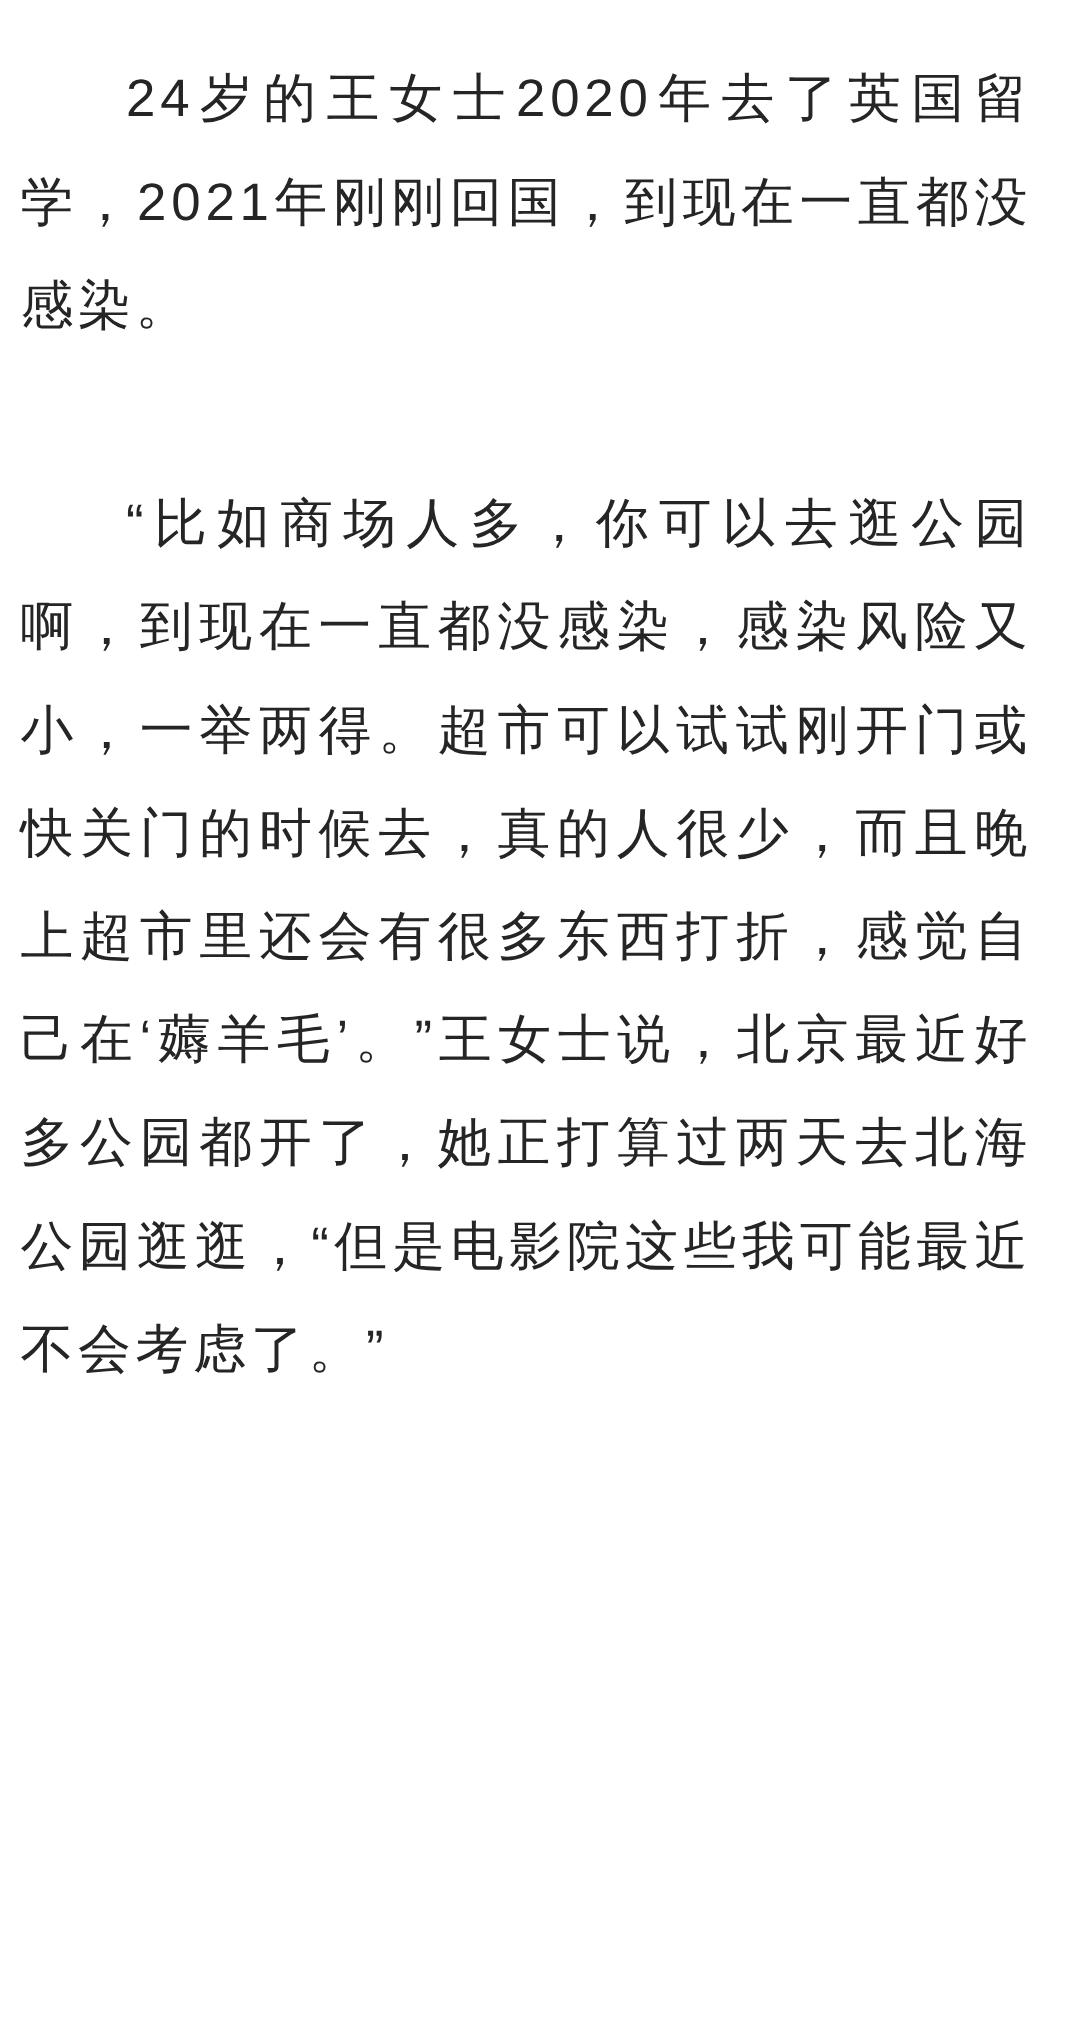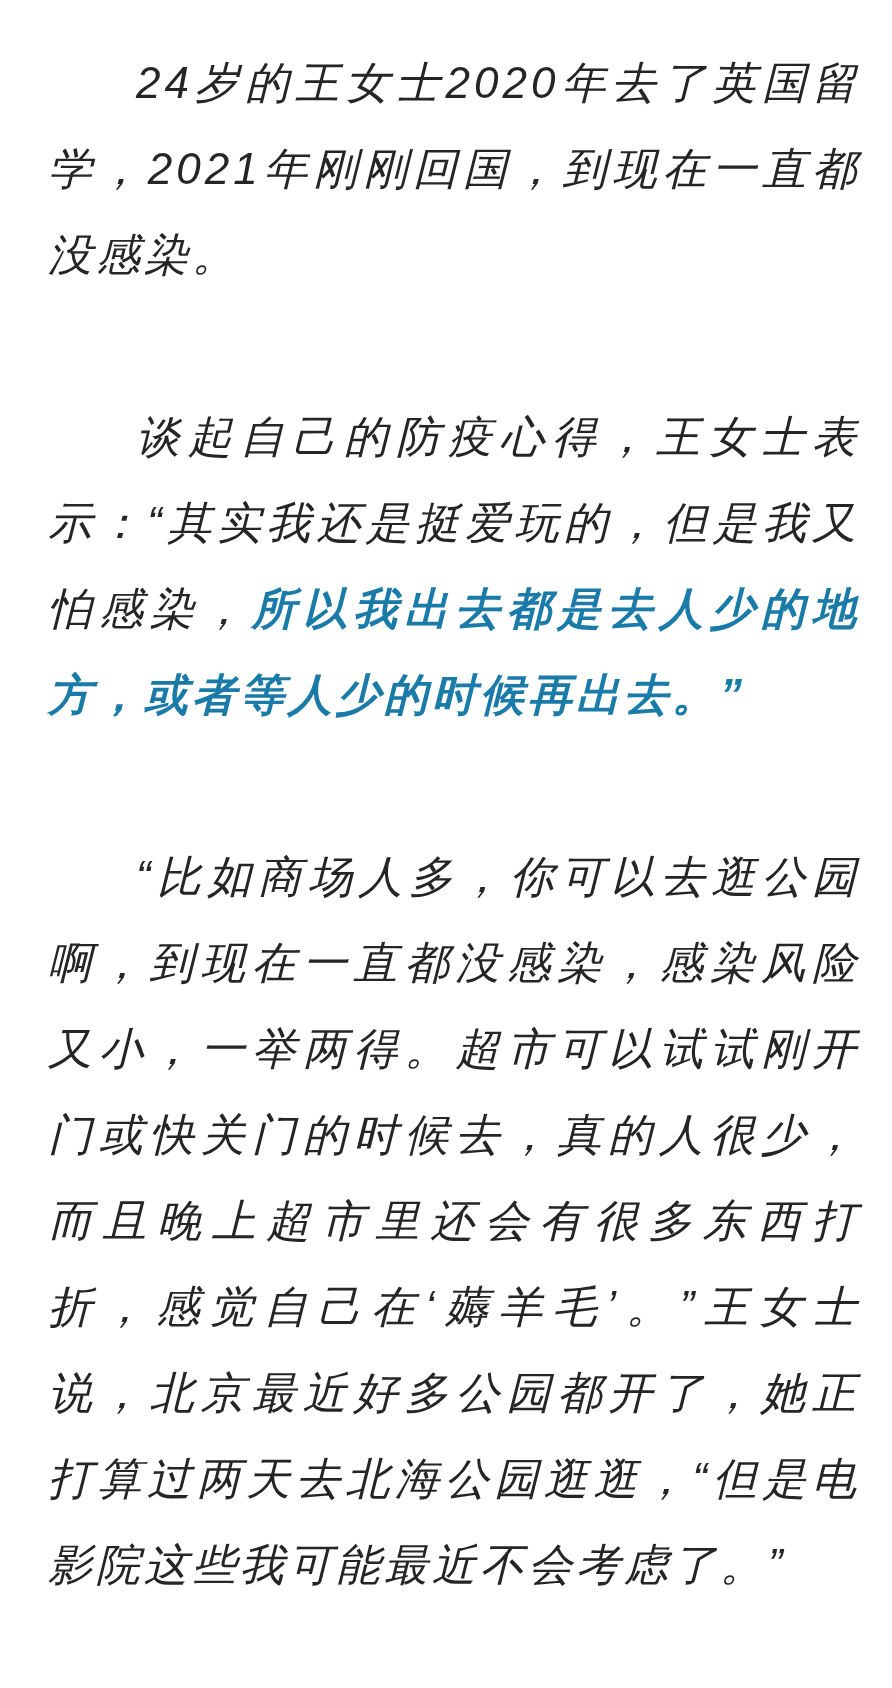--- a/index.html
+++ b/index.html
@@ -9,22 +9,21 @@
   }
   body {
     width: 892px;
     min-height: 1688px;
     box-sizing: border-box;
     font-family: "Liberation Sans", "DejaVu Sans", sans-serif;
   }
   .article {
     box-sizing: border-box;
     width: 892px;
-    padding: 40px 32px 40px 48px;
-    font-style: italic;
+    padding: 40px 32px 40px 17px;
   }
   .para {
     margin: 0 0 96px 0;
     font-size: 44px;
     line-height: 86px;
     letter-spacing: 4px;
     font-weight: 400;
     color: var(--text-color, #252525);
     text-align: justify;
     text-indent: 2em;
@@ -40,21 +39,18 @@
 </style>
 </head>
 <body style="background: rgb(255, 255, 255);">
 
 <main class="article">
 
   <p class="para">
     <span>24岁的王女士2020年去了英国留学，2021年刚刚回国，到现在一直都没感染。</span>
   </p>
 
-  <p class="para">
-    <span>谈起自己的防疫心得，王女士表示：“其实我还是挺爱玩的，但是我又怕感染，</span><span class="hl">所以我出去都是去人少的地方，或者等人少的时候再出去。”</span>
-  </p>
 
   <p class="para">
     <span>“比如商场人多，你可以去逛公园啊，到现在一直都没感染，感染风险又小，一举两得。超市可以试试刚开门或快关门的时候去，真的人很少，而且晚上超市里还会有很多东西打折，感觉自己在‘薅羊毛’。”王女士说，北京最近好多公园都开了，她正打算过两天去北海公园逛逛，“但是电影院这些我可能最近不会考虑了。”</span>
   </p>
 
 </main>
 
 </body></html>

